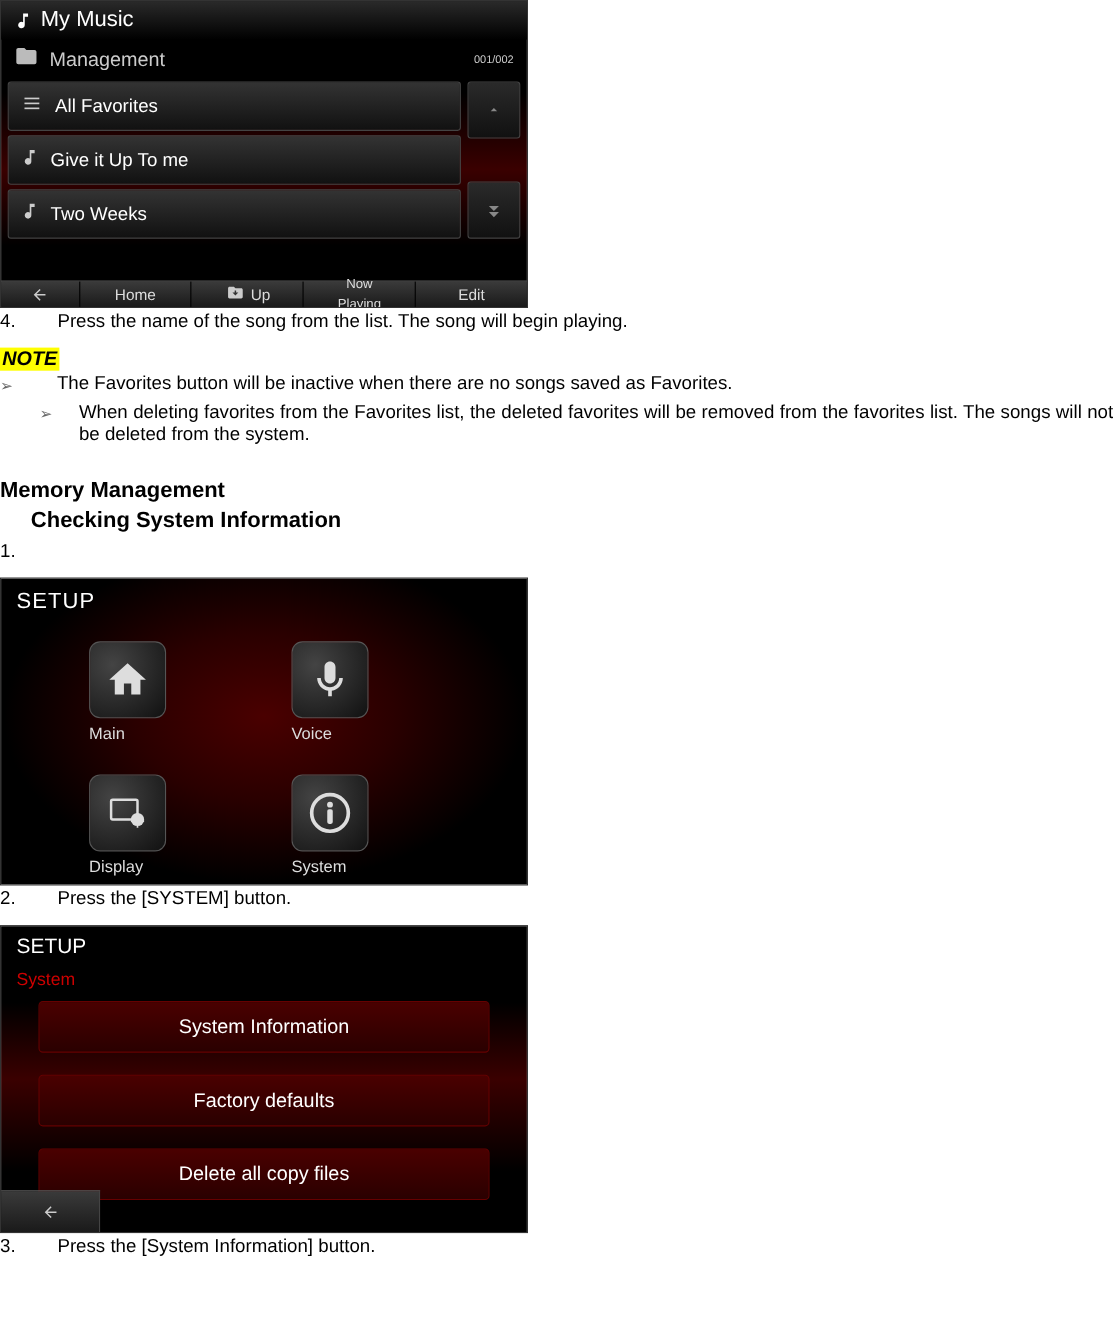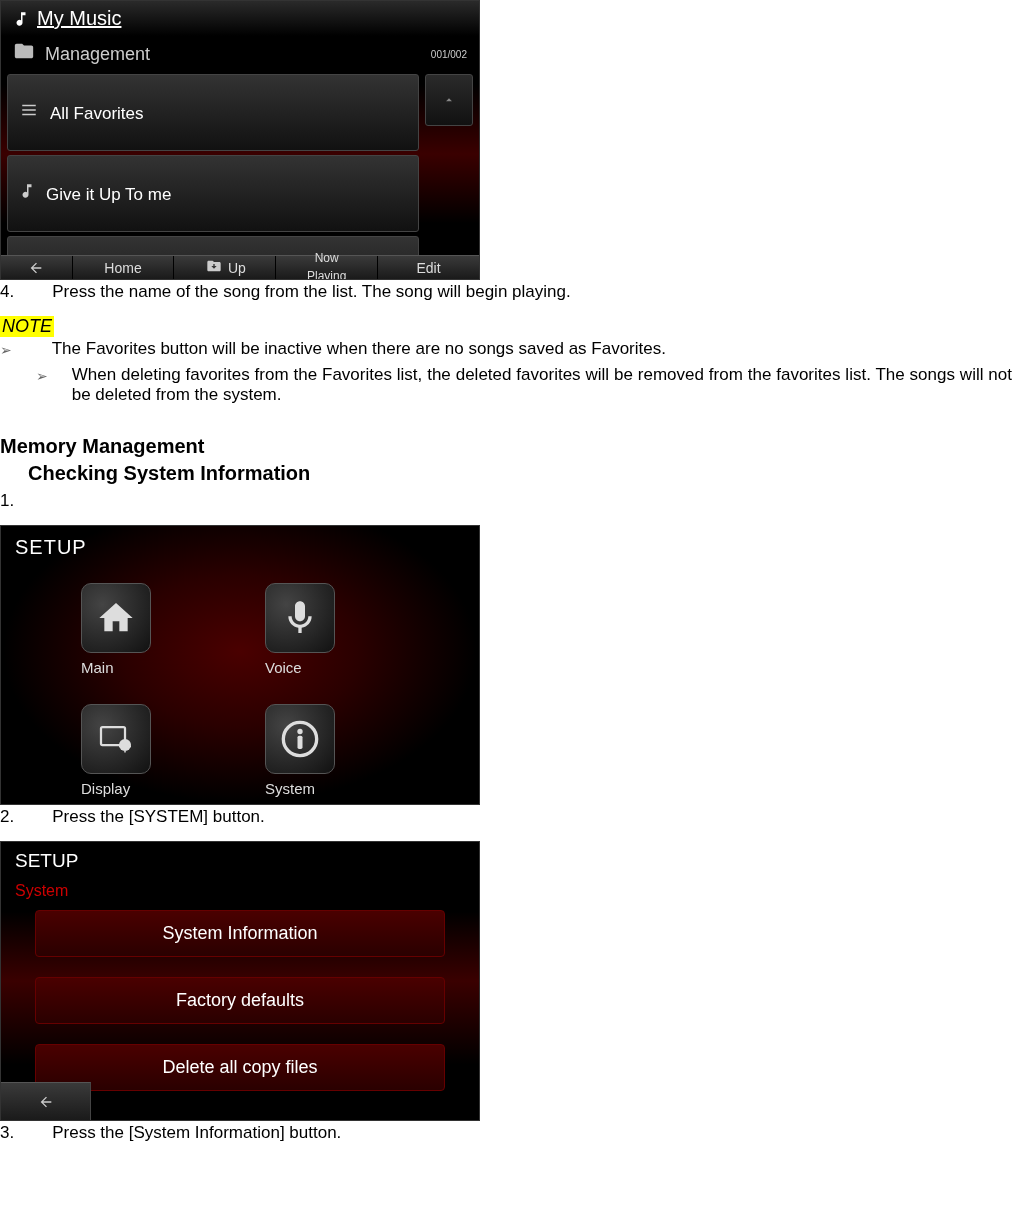--- a/index.html
+++ b/index.html
@@ -33,21 +33,20 @@
   .music-note-icon {
     width: 20px; height: 20px;
     display: flex; align-items: center; justify-content: center;
     color: #fff;
   }
   .screen1-title {
     color: #fff;
     font-size: 20px;
     font-family: Arial, sans-serif;
     margin-left: 6px;
-    text-decoration: underline;
   }
   .screen1-subheader {
     display: flex;
     align-items: center;
     padding: 4px 10px;
     position: relative;
   }
   .folder-icon {
     color: #aaa;
     font-size: 22px;
@@ -71,23 +70,23 @@
   .list-items {
     flex: 1;
     display: flex;
     flex-direction: column;
     gap: 4px;
   }
   .list-item {
     background: linear-gradient(to bottom, #333, #111);
     border: 1px solid #444;
     border-radius: 3px;
-    padding: 26px 10px;
-    display: flex;
-    align-items: flex-end;
+    padding: 10px 10px;
+    display: flex;
+    align-items: center;
     gap: 10px;
     color: #fff;
     font-size: 17px;
   }
   .scroll-buttons {
     display: flex;
     flex-direction: column;
     gap: 4px;
     justify-content: space-between;
     width: 48px;
@@ -132,21 +131,21 @@
     margin: 0;
   }
   .step {
     display: flex;
     gap: 38px;
     padding: 2px 0;
   }
   .step-num { min-width: 14px; }
   .note-label {
     background: #ffff00;
-    font-weight: normal;
+    font-weight: bold;
     font-style: italic;
     font-size: 18px;
     display: inline-block;
     padding: 0 2px;
   }
   .bullet-line {
     display: flex;
     align-items: flex-start;
     gap: 40px;
     padding: 2px 0;

